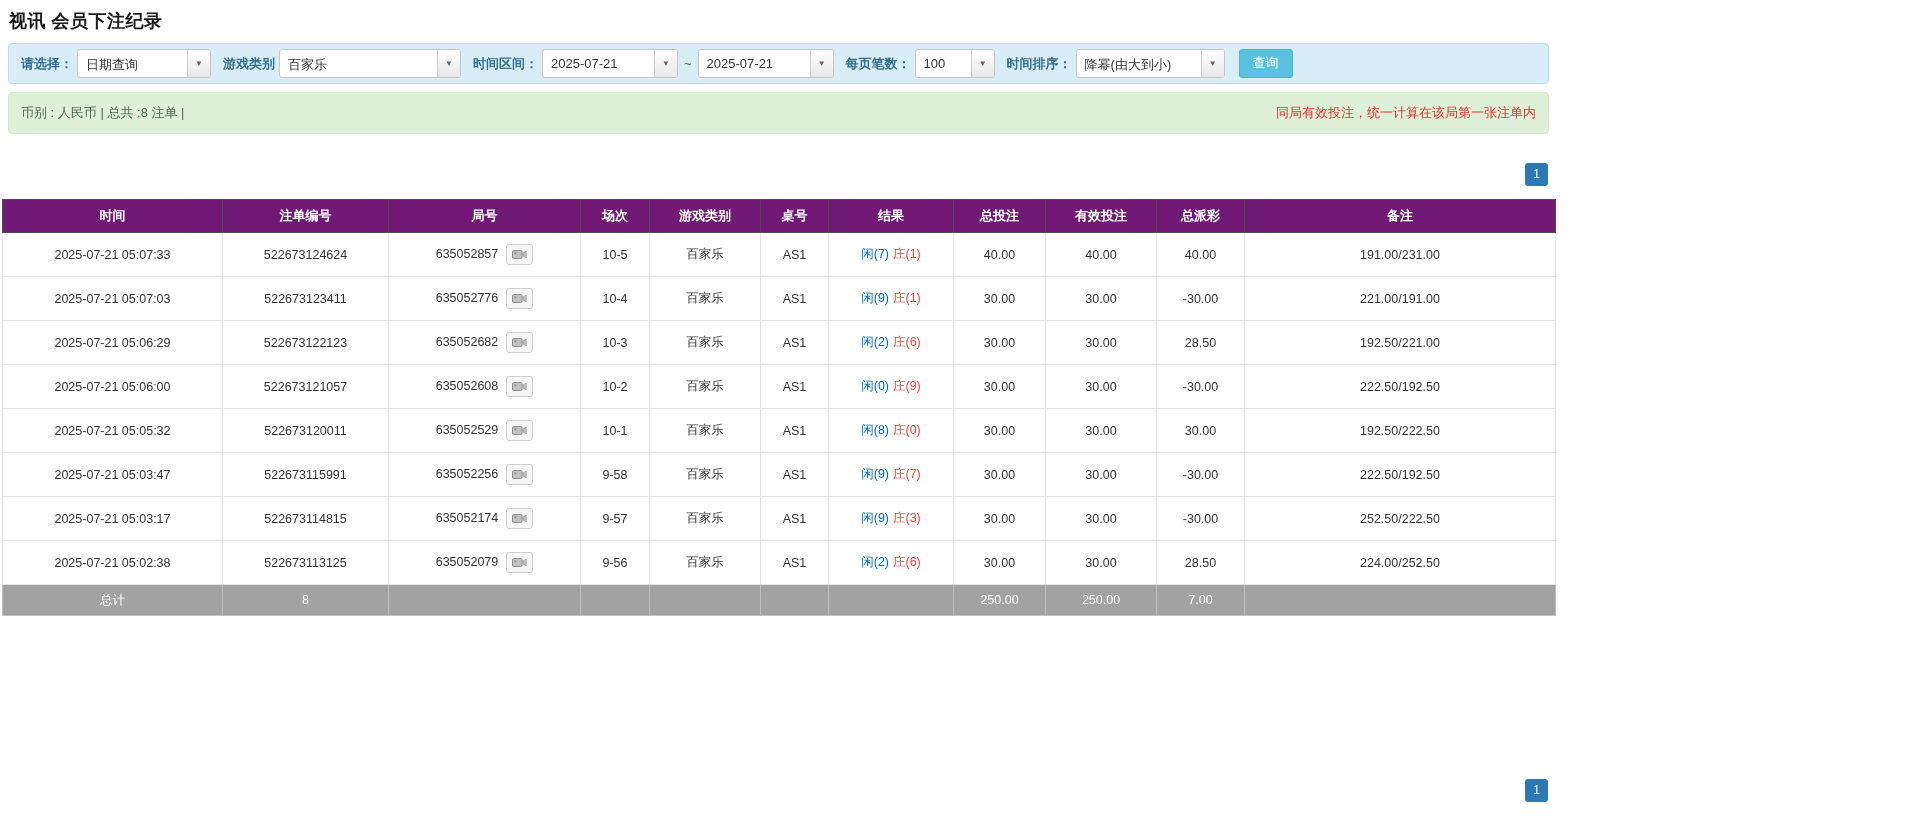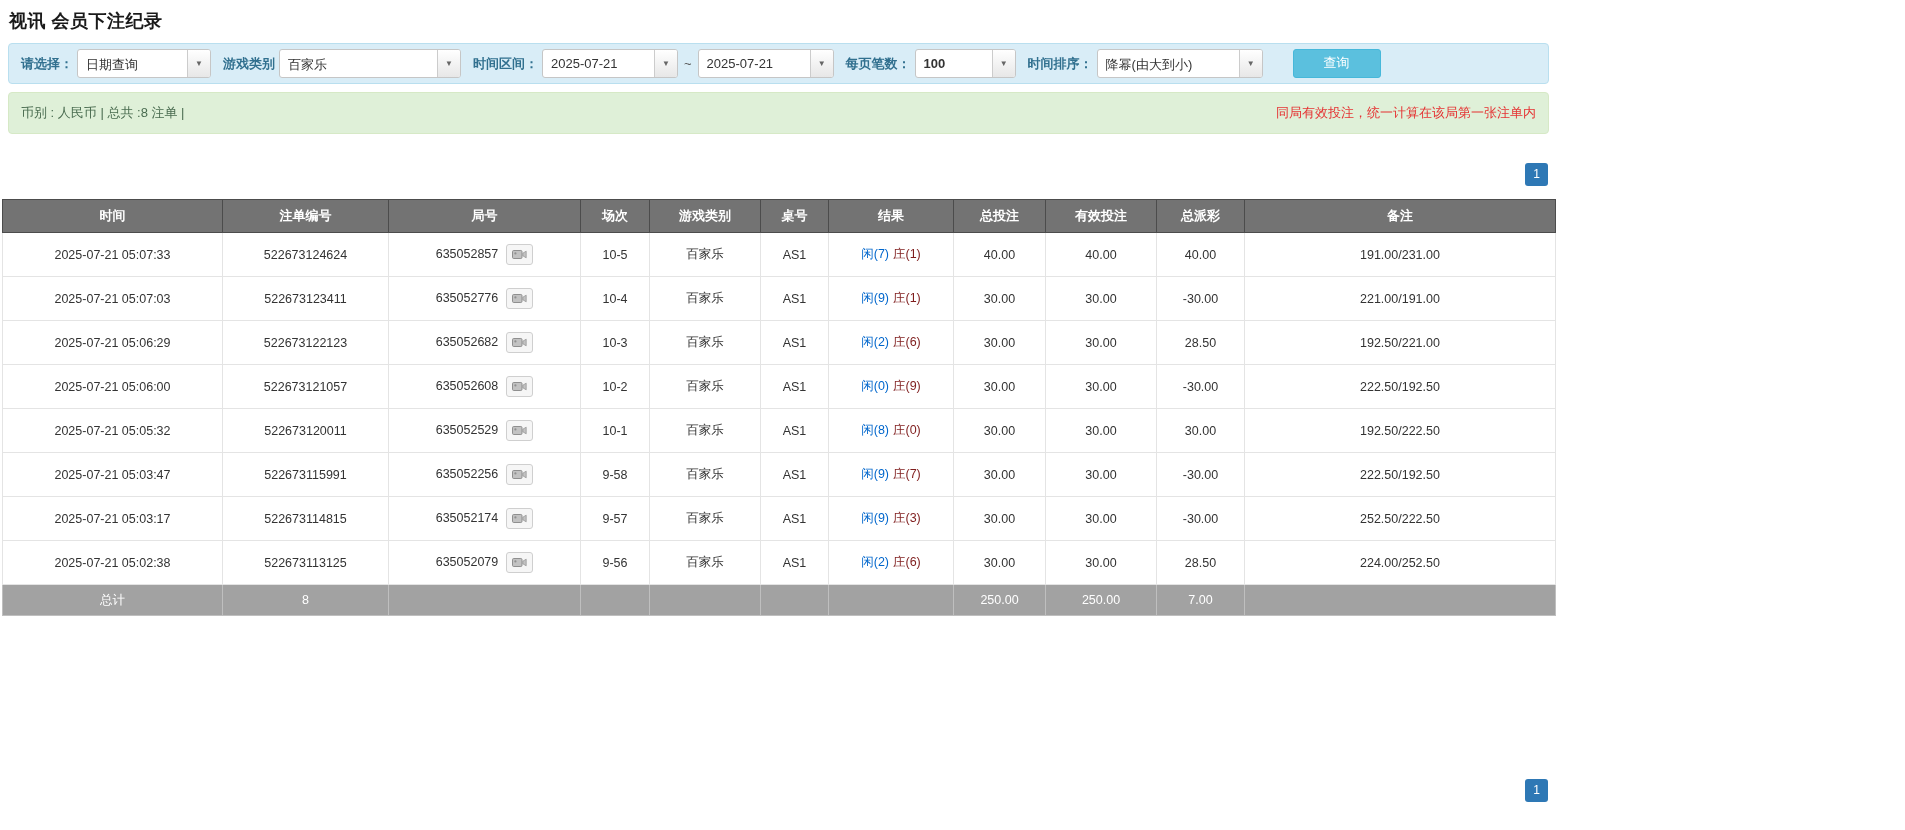--- a/index.html
+++ b/index.html
@@ -29,25 +29,25 @@
     border:1px solid #c6c6c6; border-radius:3px; overflow:hidden; cursor:pointer;
   }
   .combo-text { padding:6px 8px 0; font-size:13px; color:#333; }
   .combo-arrow {
     width:23px; border-left:1px solid #ccc; margin-left:auto;
     background:linear-gradient(#ffffff,#e7e7e7);
     display:flex; align-items:center; justify-content:center;
     color:#666; font-size:8px;
   }
   .w-query { width:134px; } .w-game { width:182px; } .w-date { width:136px; }
-  .w-size { width:101px;font-weight:bold; }  .w-sort { width:166px; }
+  .w-size { width:80px; }  .w-sort { width:149px; }
   .tilde { font-size:13px; color:#555; margin:0 6px; }
   .btn-query {
-    margin-left:30px; background:#5bc0de; border:1px solid #46b8da; color:#fff;
-    font-size:13px; padding:6px 30px; border-radius:3px; cursor:pointer; line-height:1.1;
+    margin-left:14px; background:#5bc0de; border:1px solid #46b8da; color:#fff;
+    font-size:13px; padding:6px 13px; border-radius:3px; cursor:pointer; line-height:1.1;
   }
 
   
   .notice-bar {
     margin:0 8px; background:#dff0d8; border:1px solid #d6e9c6; border-radius:4px;
     padding:11px 12px; display:flex; justify-content:space-between; align-items:center;gap:30px;
   }
   .notice-left { color:#4a6c50; font-size:13px; }
   .notice-right { color:#e53333; font-size:13px; }
 
@@ -57,31 +57,31 @@
   .pager-bottom { margin-top:163px; }
   .page-btn {
     display:inline-block; min-width:23px; height:23px; line-height:23px;
     background:#2e78b5; color:#fff; font-size:12px; text-align:center;
     border-radius:3px; cursor:pointer; padding:0 4px;
   }
 
   
   table.records { width:1553px; margin:13px 2px 0; border-collapse:collapse; table-layout:fixed; }
   .records th {
-    background:#737373; color:#fff; font-size:13px; font-weight:bold;
+    background:#701a75; color:#fff; font-size:13px; font-weight:bold;
     padding:7px 4px; border:1px solid #4c4c4c; text-align:center;
   }
   .records td {
     background:#fff; border:1px solid #e4e4e4; font-size:12.5px; color:#333;
     text-align:center; height:44px; padding:2px 4px; overflow:hidden;
   }
   .bet-link { color:#337ab7; cursor:pointer; }
   .neg { color:#e60000; }
   .player { color:#0066cc; }
-  .banker { color:#7f1d1d; margin-left:4px; }
+  .banker { color:#ef4444; margin-left:4px; }
   .video-btn {
     display:inline-flex; align-items:center; justify-content:center;
     width:27px; height:21px; background:#f6f6f6; border:1px solid #cfcfcf;
     border-radius:3px; margin-left:8px; vertical-align:middle; cursor:pointer;
   }
   .summary-row td {
     background:#a2a2a2; color:#fff; height:31px; border:1px solid #bfbfbf;
     font-size:12.5px; font-weight:normal;
   }
 </style>

